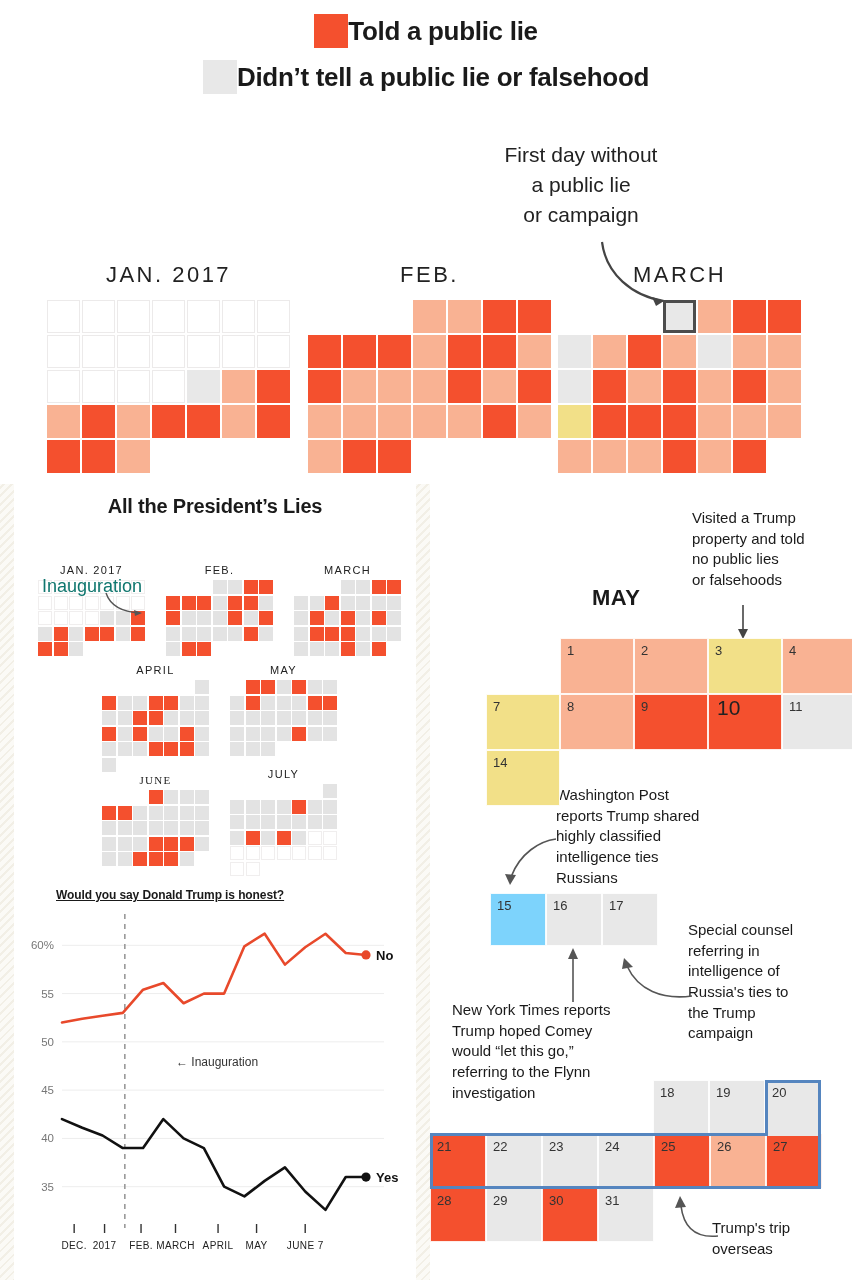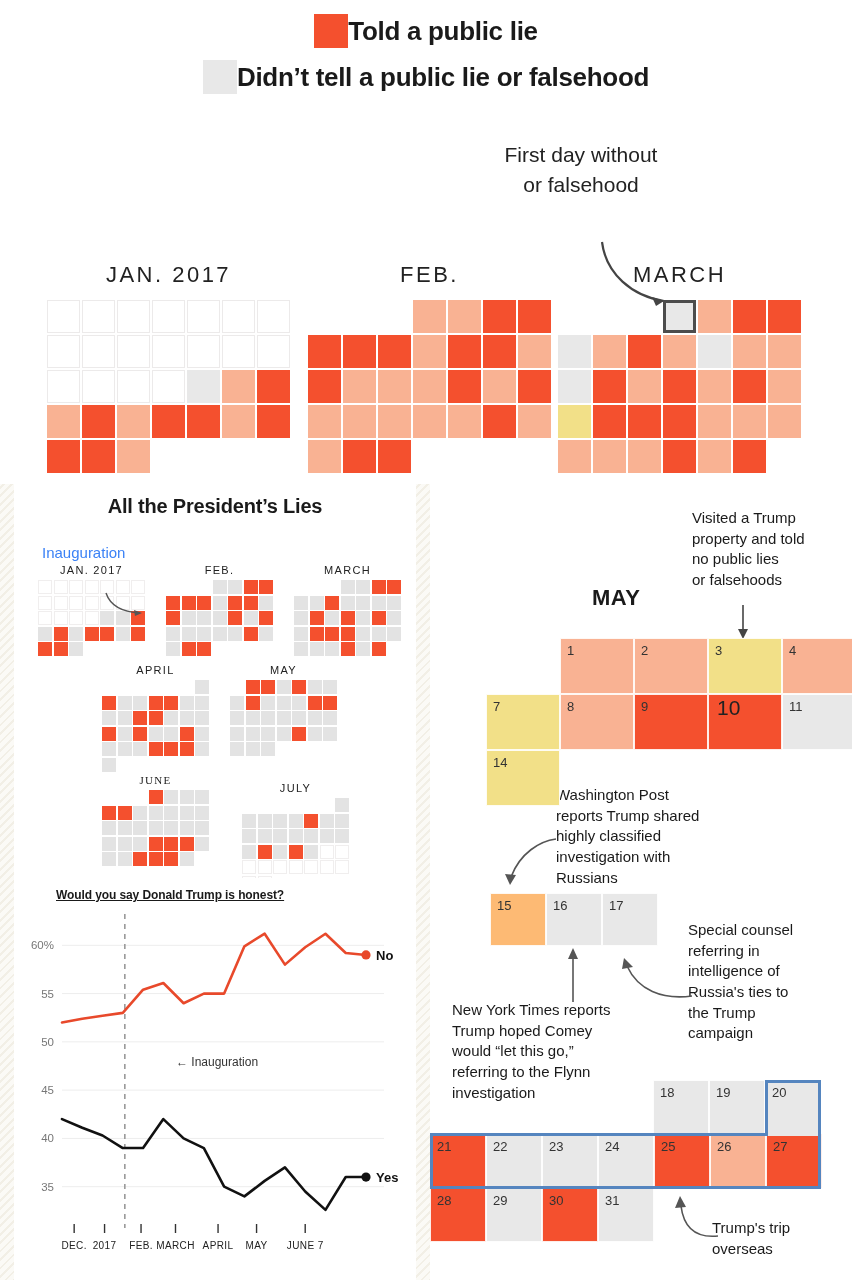--- a/index.html
+++ b/index.html
@@ -57,21 +57,21 @@
   #mini-legend { display: flex; justify-content: center; align-items: center; gap: 13px; margin-top: 14px; font-size: 12.5px; font-weight: bold; }
   #mini-legend .mi { display: flex; align-items: center; gap: 7px; }
   #mini-legend .sw { width: 14px; height: 14px; display: inline-block; }
 
   .mini-cal { position: absolute; }
   .mini-title { font-size: 11px; letter-spacing: 1.3px; text-align: center; color: #222; margin-bottom: 4px; font-weight: 500; }
   .mini-grid { display: grid; grid-template-columns: repeat(7, 14px); grid-auto-rows: 14px; gap: 1.5px; }
   .mc { width: 14px; height: 14px; }
   .mc.empty { background: #fff; border: 1px solid #f0eeee; }
   .mc.blank { background: transparent; }
-  #inaug-label { position: absolute; left: 42px; top: 544px; font-size: 15px; color: #3b82f6; }
+  #inaug-label { position: absolute; left: 42px; top: 576px; font-size: 18px; color: #0f766e; }
 
   
   #chart-panel {
     position: absolute; left: 14px; top: 878px; width: 402px; height: 402px;
     background: #fff;
   }
   #chart-title { font-size: 12px; font-weight: bold; padding: 10px 0 0 42px; letter-spacing: -0.1px; text-decoration: underline; }
   #plot { position: absolute; left: 0; top: 0; width: 402px; height: 402px; }
   #inaug-chart-label { position: absolute; left: 176px; top: 1055px; font-size: 12px; color: #333; }
 
@@ -111,21 +111,22 @@
     <div class="legend-row r2">
       <div class="legend-item">
         <span class="legend-swatch" style="background:#E8E8E8"></span>
         <span class="legend-label">Didn’t tell a public lie or falsehood</span>
       </div>
     </div>
   </div>
 
   <div id="first-day-note">
     <div>First day without</div>
-    <div>or falsehood</div>
+    <div>a public lie</div>
+    <div>or campaign</div>
   </div>
   <svg id="first-day-arrow" width="120" height="70">
     <path d="M2,2 C6,34 32,56 64,61" stroke="#444" stroke-width="2.2" fill="none"></path>
     <path d="M64,61 L52,57 L56,66 Z" fill="#444"></path>
   </svg>
 
   <div class="big-cal" style="left:47px; top:262px;">
     <div class="mon-title">JAN. 2017</div>
     <div class="big-grid">
         <div class="bc empty"></div>
@@ -490,21 +491,21 @@
         <div class="mc " style="background: rgb(227, 227, 227);"></div>
         <div class="mc " style="background: rgb(227, 227, 227);"></div>
         <div class="mc " style="background: rgb(227, 227, 227);"></div>
         <div class="mc " style="background: rgb(244, 80, 46);"></div>
         <div class="mc " style="background: rgb(244, 80, 46);"></div>
         <div class="mc " style="background: rgb(244, 80, 46);"></div>
         <div class="mc " style="background: rgb(227, 227, 227);"></div>
         <div class="mc blank"></div>
       </div>
   </div>
-  <div class="mini-cal" style="left:216px; top:298px;margin-left:12px;">
+  <div class="mini-cal" style="left:216px; top:284px;">
     <div class="mini-title">JULY</div>
     <div class="mini-grid">
         <div class="mc blank"></div>
         <div class="mc blank"></div>
         <div class="mc blank"></div>
         <div class="mc blank"></div>
         <div class="mc blank"></div>
         <div class="mc blank"></div>
         <div class="mc " style="background: rgb(227, 227, 227);"></div>
         <div class="mc " style="background: rgb(227, 227, 227);"></div>
@@ -603,21 +604,21 @@
   <line x1="10" y1="0" x2="10" y2="28" stroke="#444" stroke-width="1.6"></line>
   <path d="M10,34 L5,24 L15,24 Z" fill="#444"></path>
 </svg>
 
 <div id="may-title">MAY</div>
 
 <div class="note" style="left:556px; top:785px; width:180px;">
   <div>Washington Post</div>
   <div>reports Trump shared</div>
   <div>highly classified</div>
-  <div>investigation with</div>
+  <div>intelligence ties</div>
   <div>Russians</div>
 </div>
 <svg style="position:absolute;left:500px;top:835px;" width="60" height="60">
   <path d="M56,4 C40,6 20,18 11,42" stroke="#555" stroke-width="1.6" fill="none"></path>
   <path d="M10,50 L5,39 L16,40 Z" fill="#555"></path>
 </svg>
 
 <div class="note" style="left:688px; top:920px; width:160px;">
   <div>Special counsel</div>
   <div>referring in</div>
@@ -676,21 +677,21 @@
     </div>
     <div class="daycell" style="left: 708px; top: 694px; width: 74px; height: 56px; background: rgb(244, 80, 46);">
       <span class="daynum big">10</span>
     </div>
     <div class="daycell" style="left: 782px; top: 694px; width: 74px; height: 56px; background: rgb(232, 232, 232);">
       <span class="daynum">11</span>
     </div>
     <div class="daycell" style="left: 486px; top: 750px; width: 74px; height: 56px; background: rgb(242, 224, 136);">
       <span class="daynum">14</span>
     </div>
-    <div class="daycell" style="left: 490px; top: 893px; width: 56px; height: 53px; background: #fdba74;">
+    <div class="daycell" style="left: 490px; top: 893px; width: 56px; height: 53px; background: #7dd3fc;">
       <span class="daynum">15</span>
     </div>
     <div class="daycell" style="left: 546px; top: 893px; width: 56px; height: 53px; background: rgb(232, 232, 232);">
       <span class="daynum">16</span>
     </div>
     <div class="daycell" style="left: 602px; top: 893px; width: 56px; height: 53px; background: rgb(232, 232, 232);">
       <span class="daynum">17</span>
     </div>
     <div class="daycell" style="left: 653px; top: 1080px; width: 56px; height: 54px; background: rgb(232, 232, 232);">
       <span class="daynum">18</span>

